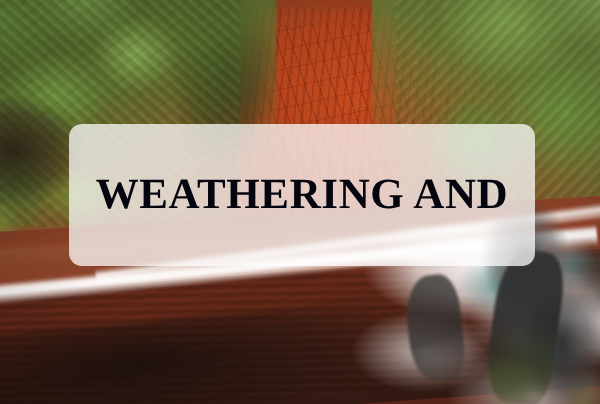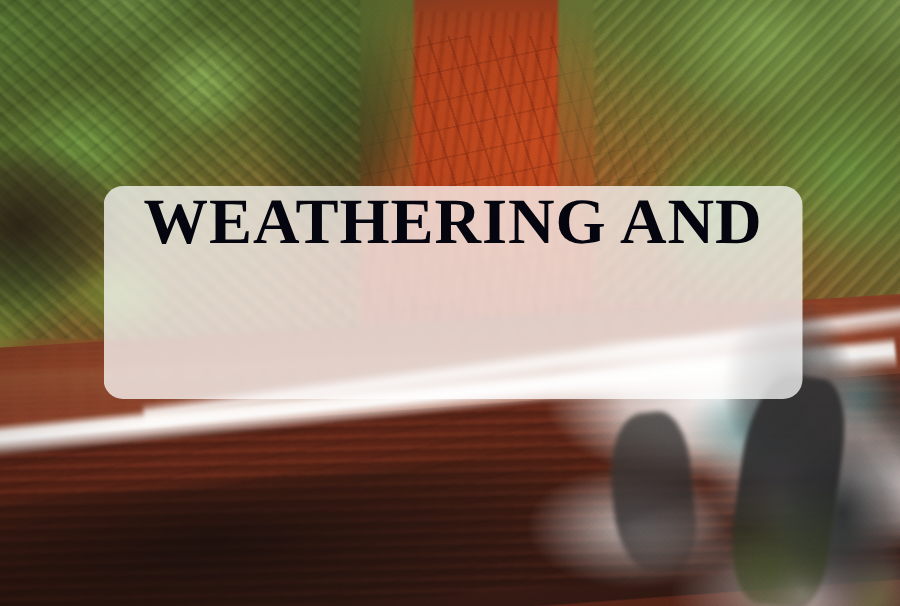--- a/index.html
+++ b/index.html
@@ -404,21 +404,21 @@
     top: 124px;
     width: 466px;
     height: 142px;
     box-sizing: border-box;
     border-radius: 13px;
     background: rgba(255,255,255,0.74);
     backdrop-filter: blur(1.5px);
     display: flex;
     flex-direction: column;
     align-items: center;
-    justify-content: space-between;
+    justify-content: center;
     overflow: hidden;
   }
 
   .title-line {
     font-family: "Liberation Serif", "DejaVu Serif", serif;
     font-weight: bold;
     font-size: 43px;
     line-height: 1.16;
     letter-spacing: 0.6px;
     color: #05050f;

